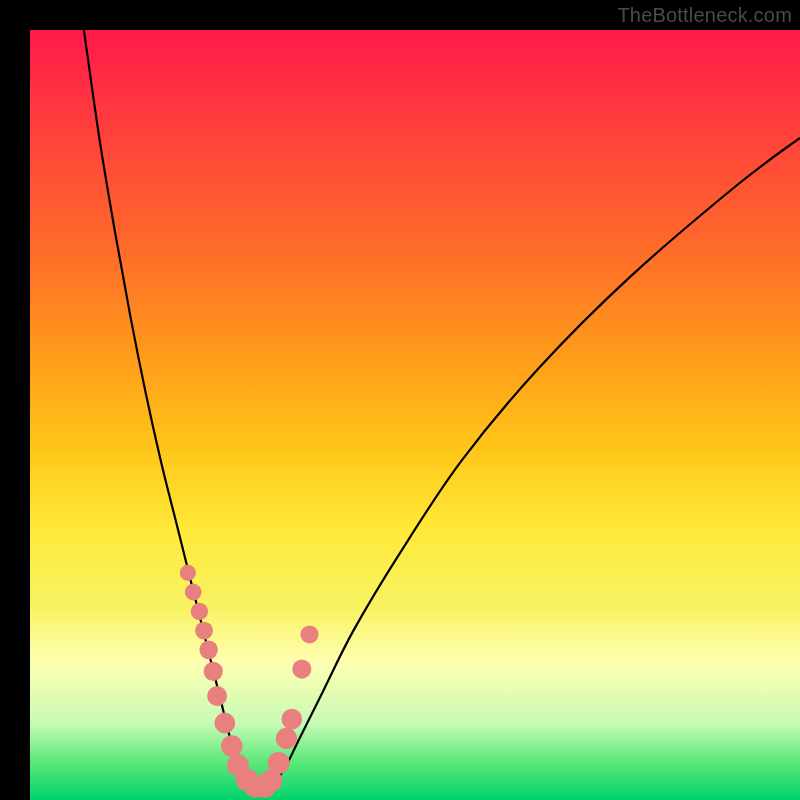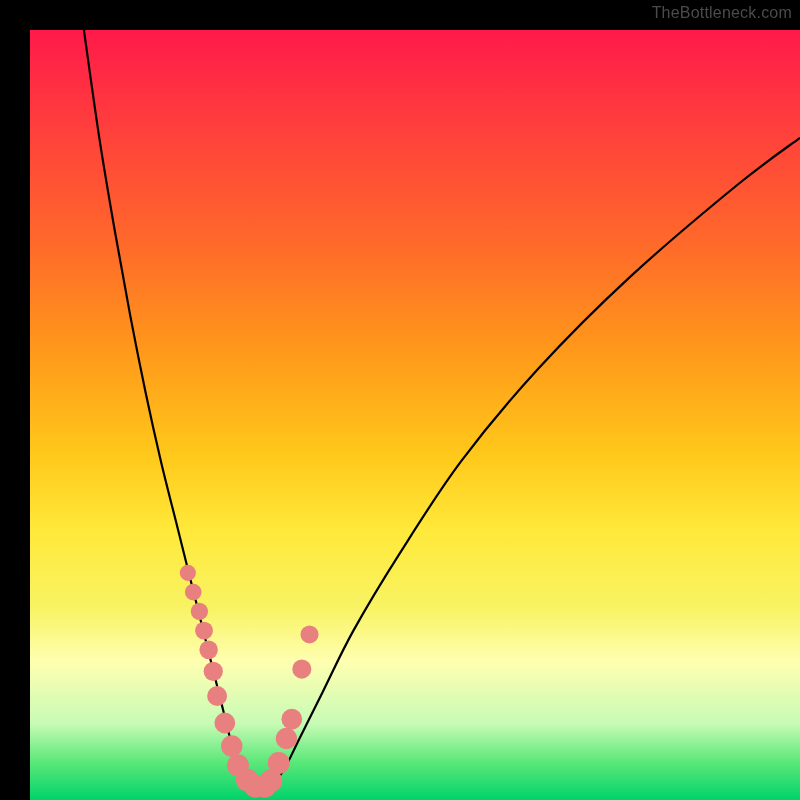--- a/index.html
+++ b/index.html
@@ -36,21 +36,21 @@
       #c8fbb5 90%,
       #5de87a 95%,
       #00d36a 100%
     );
   }
   .watermark {
     position: absolute;
     top: 4px;
     right: 8px;
     color: #4b4b4b;
-    font-size: 16px;
+    font-size: 20px;
     font-weight: 400;
     letter-spacing: 0.2px;
     user-select: none;
   }
   svg.curve {
     position: absolute;
     left: 0;
     top: 0;
     width: 770px;
     height: 770px;

